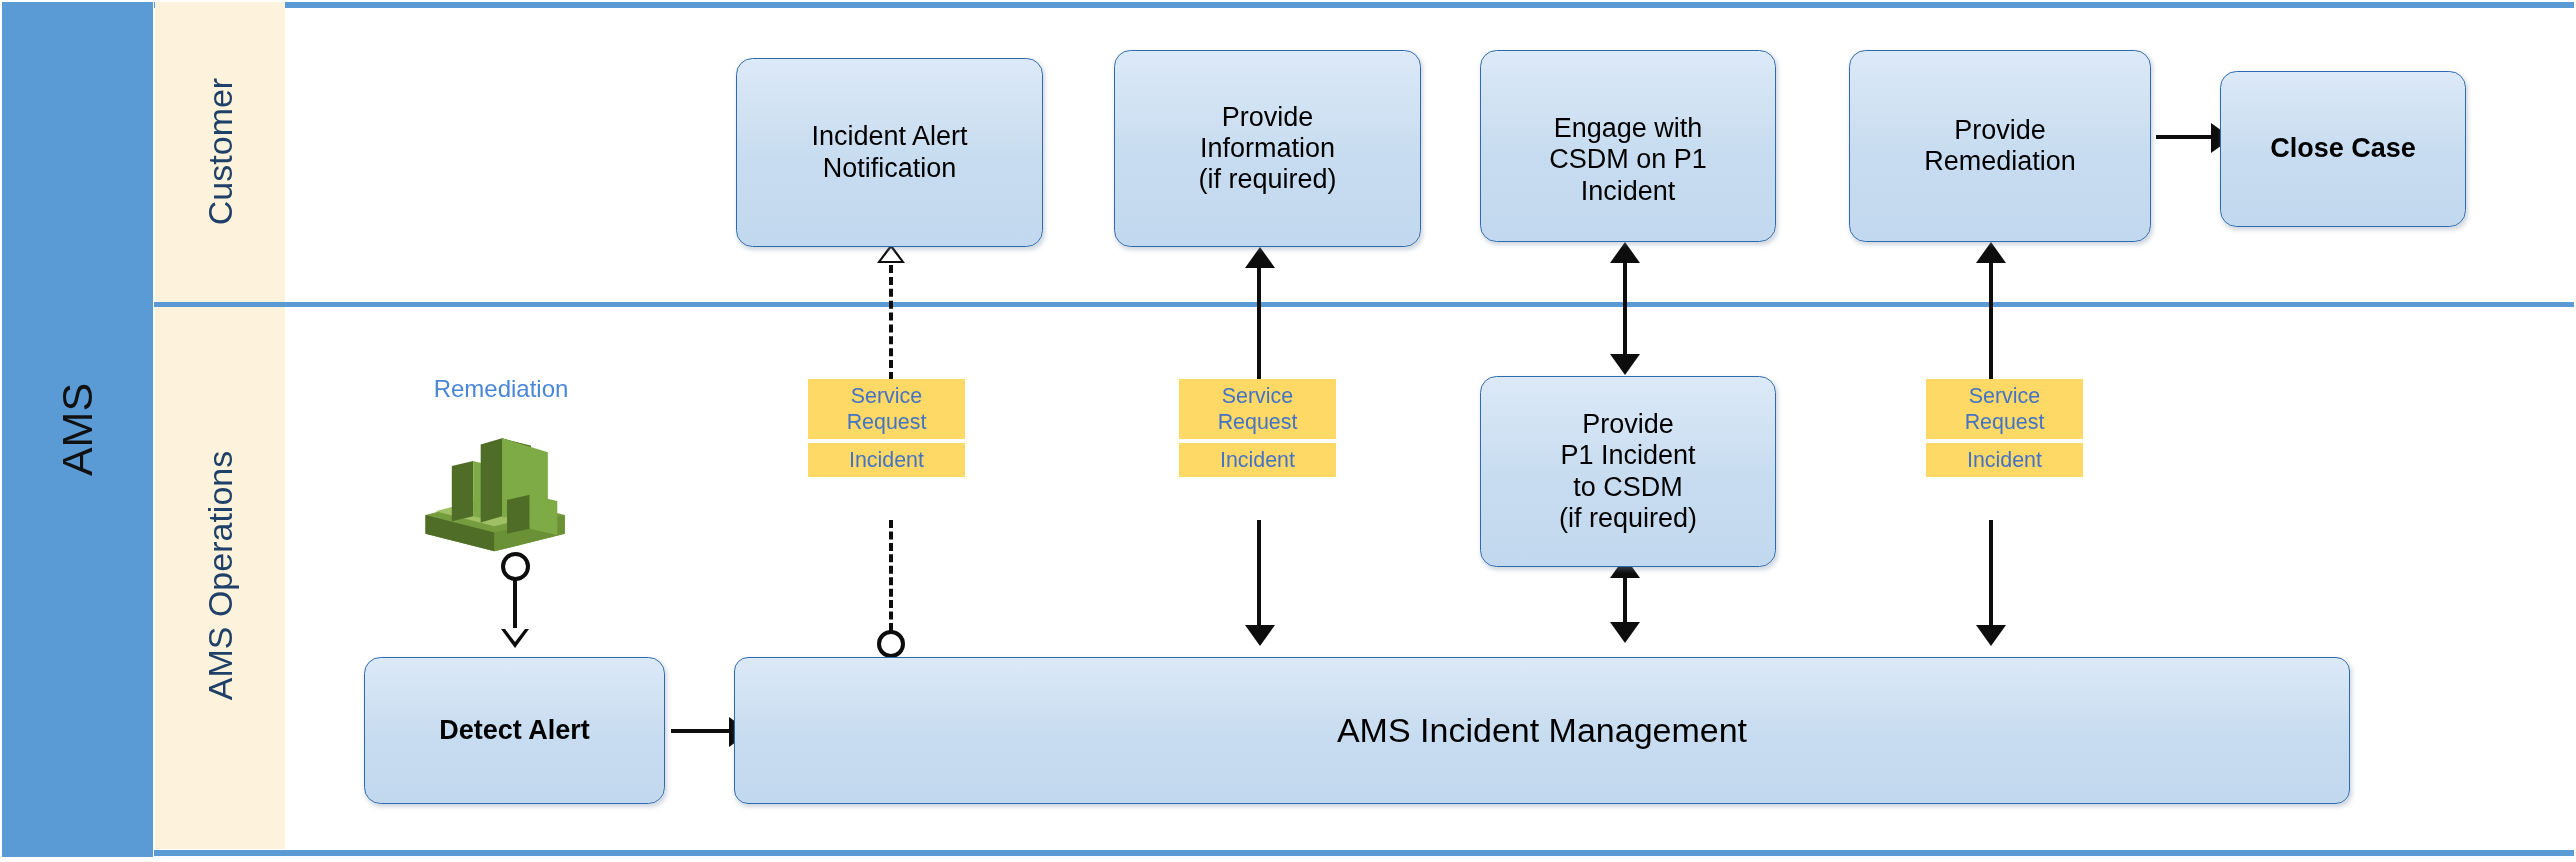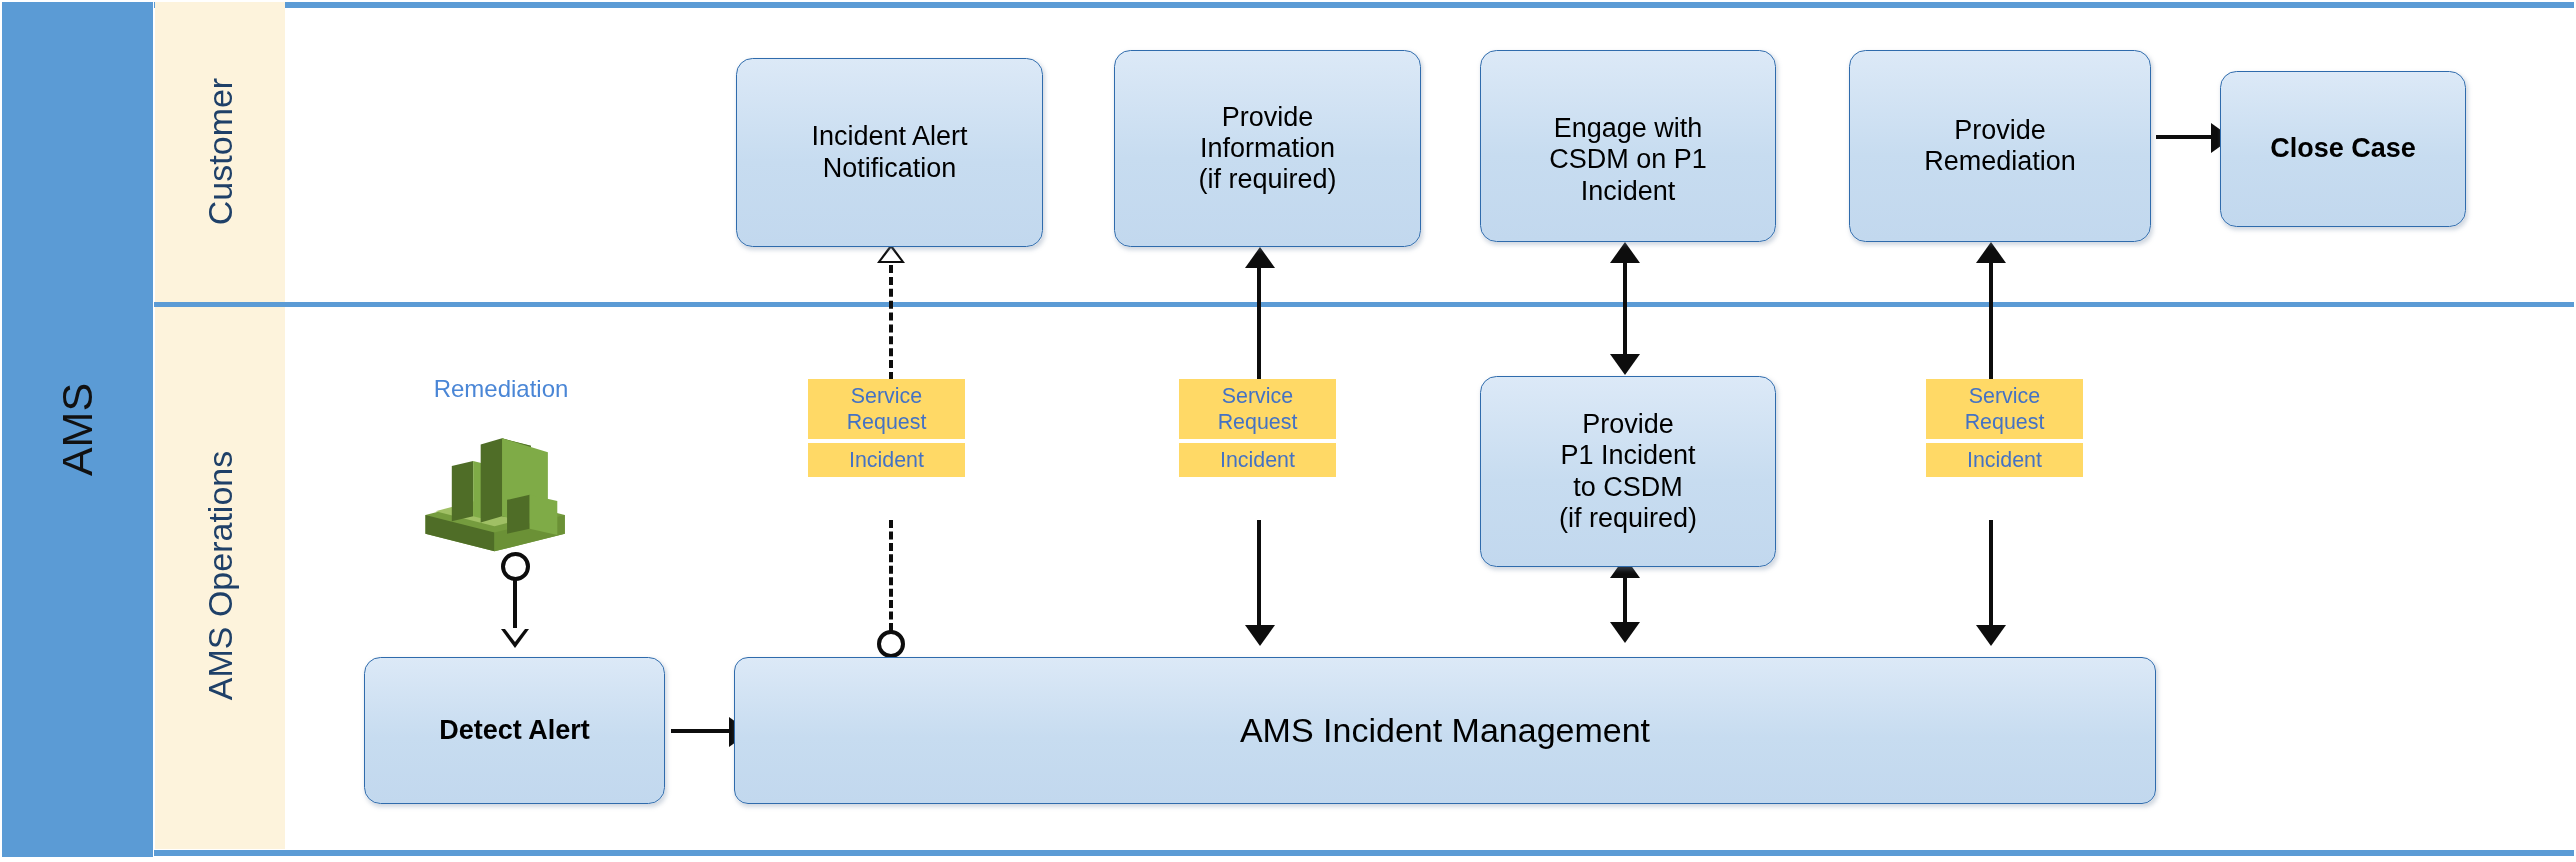--- a/index.html
+++ b/index.html
@@ -298,18 +298,18 @@
     <span style="white-space:pre-line;">Provide
 P1 Incident
 to CSDM
 (if required)</span>
   </div>
 
   <div class="node bold" style="left:364px;top:657px;width:301px;height:147px;">
     <span style="white-space:pre-line;">Detect Alert</span>
   </div>
 
-  <div class="node big" style="left:734px;top:657px;width:1422px;height:147px;">
+  <div class="node big" style="left:734px;top:657px;width:1616px;height:147px;">
     <span style="white-space:pre-line;">AMS Incident Management</span>
   </div>
 
 </div>
 
 
 </body></html>

